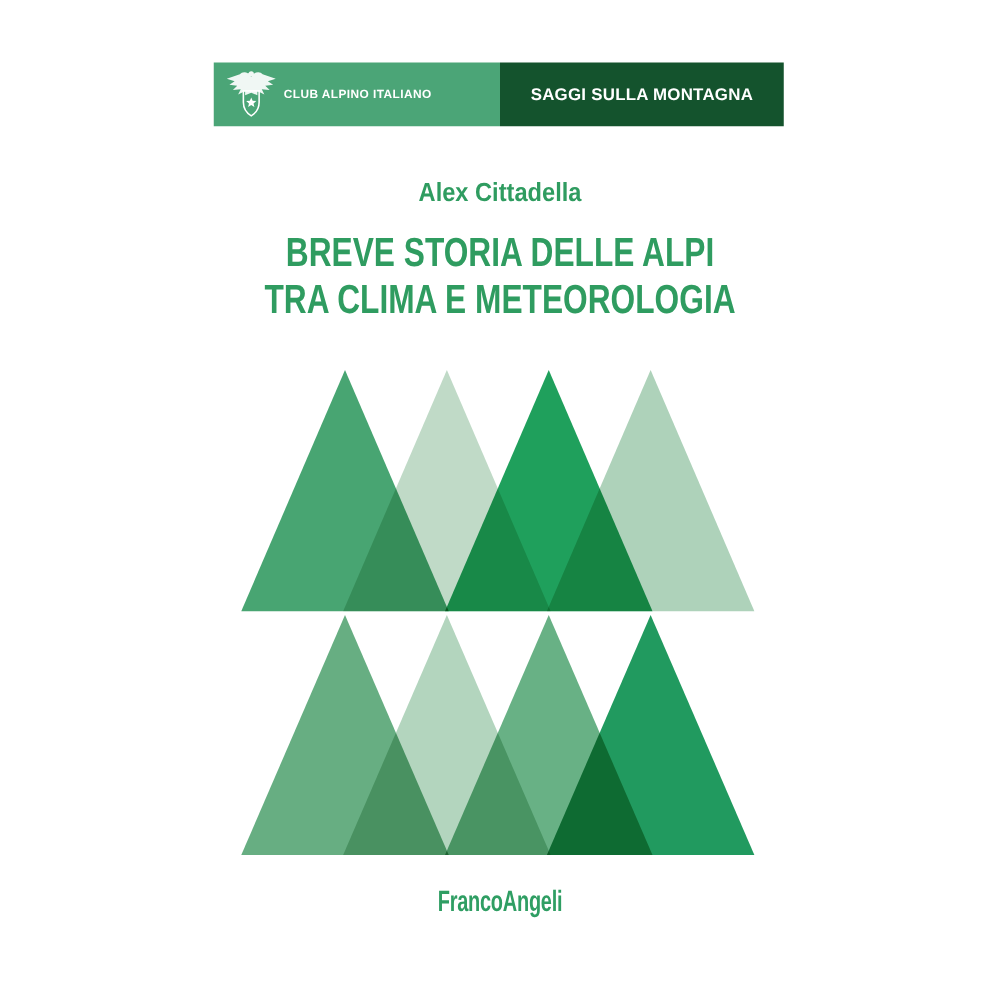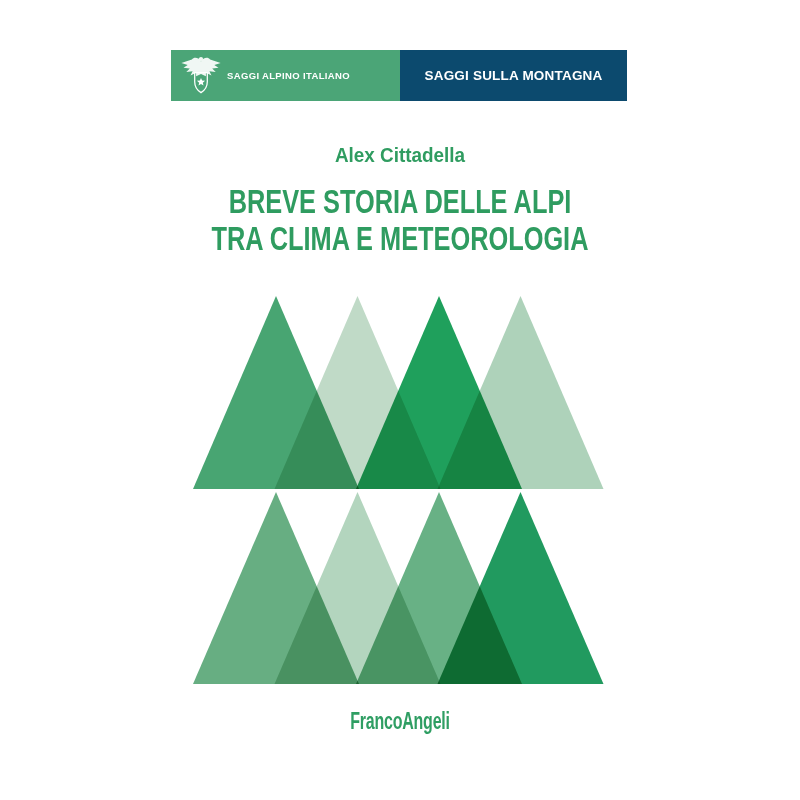--- a/index.html
+++ b/index.html
@@ -38,23 +38,23 @@
         <svg width="42" height="47" viewBox="0 0 60 62" aria-hidden="true">
           <g fill="#ffffff" opacity="0.92">
             <path d="M30 11 C27 5 20 4 17 8 L2 13 L11 16 L5 20 L14 21 L9 26 L18 25 L15 31 L23 27 L23 32 L30 29 L37 32 L37 27 L45 31 L42 25 L51 26 L46 21 L55 20 L49 16 L58 13 L43 8 C40 4 33 5 30 11 Z"></path>
             <circle cx="30" cy="7.5" r="3"></circle>
             <path d="M30 5.5 L25.5 7.5 L30 9.5 Z"></path>
           </g>
           <path d="M21 27 L39 27 L39 40 C39 48 35 52.5 30 55.5 C25 52.5 21 48 21 40 Z" fill="none" stroke="#ffffff" stroke-width="1.8"></path>
           <polygon fill="#ffffff" points="30,34.5 31.6,38.3 35.8,38.6 32.6,41.3 33.6,45.3 30,43 26.4,45.3 27.4,41.3 24.2,38.6 28.4,38.3"></polygon>
         </svg>
       </div>
-      <div class="banner-left-label">SAGGI ALPINO ITALIANO</div>
+      <div class="banner-left-label">CLUB ALPINO ITALIANO</div>
     </div>
-    <div class="banner-right" style="background: #0c4a6e;">
+    <div class="banner-right" style="background: #14532d;">
       <div class="banner-right-label">SAGGI SULLA MONTAGNA</div>
     </div>
   </div>
 
   <div class="author" style="color: rgb(47, 156, 96);">Alex Cittadella</div>
 
   <div class="title" style="color: rgb(47, 156, 96);">
     <div>BREVE STORIA DELLE ALPI</div>
     <div>TRA CLIMA E METEOROLOGIA</div>
   </div>

